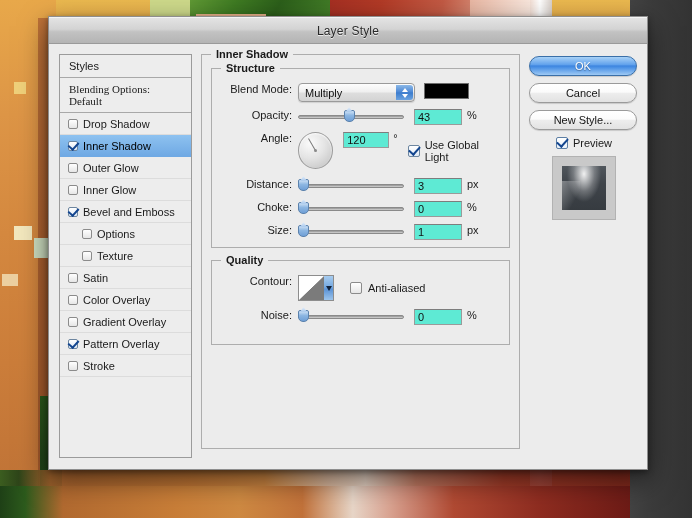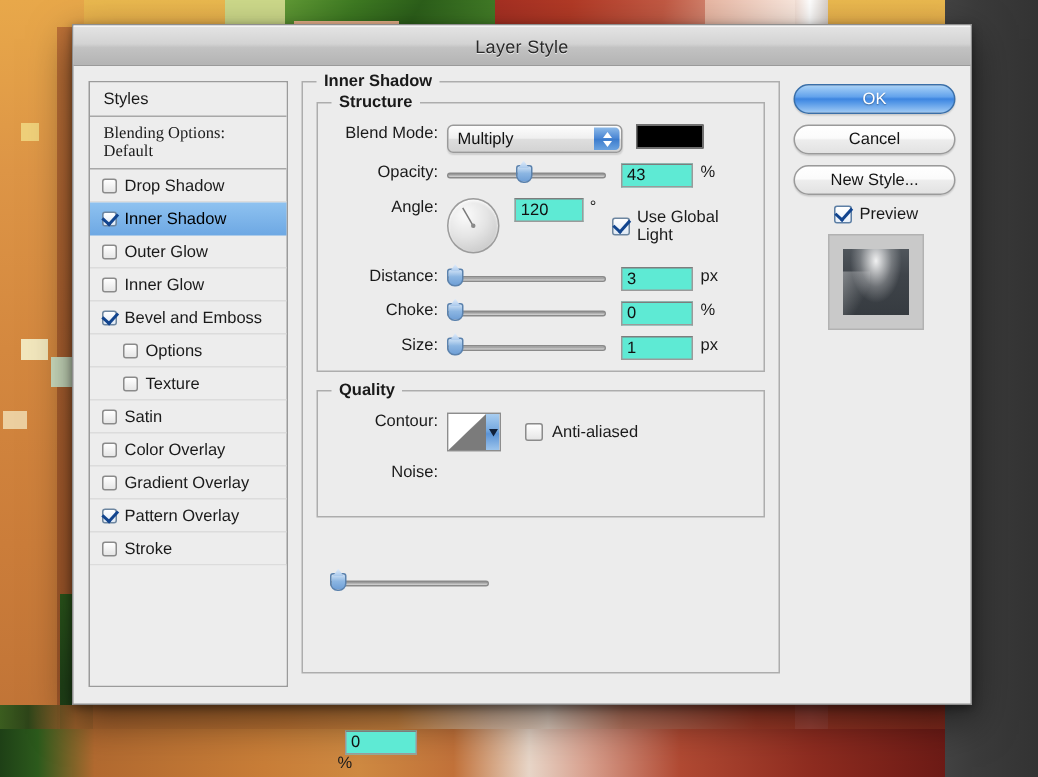--- a/index.html
+++ b/index.html
@@ -488,21 +488,21 @@
               <div class="arrowbox">
                   <i></i>
                 </div>
             </div>
             <div class="antialiased">
               <span class="cbx big"></span>
               <span>Anti-aliased</span>
             </div>
           </div>
 
-          <div class="frow" style="margin-bottom:12px;flex-direction:column;">
+          <div class="frow" style="margin-bottom:12px;">
             <span class="flabel">Noise:</span>
             <div class="slider">
               <div class="track"></div>
               <div class="knob" style="left:0%"></div>
             </div>
             <div class="numbox">0</div>
             <span class="unit">%</span>
           </div>
         </div>
       </div>

